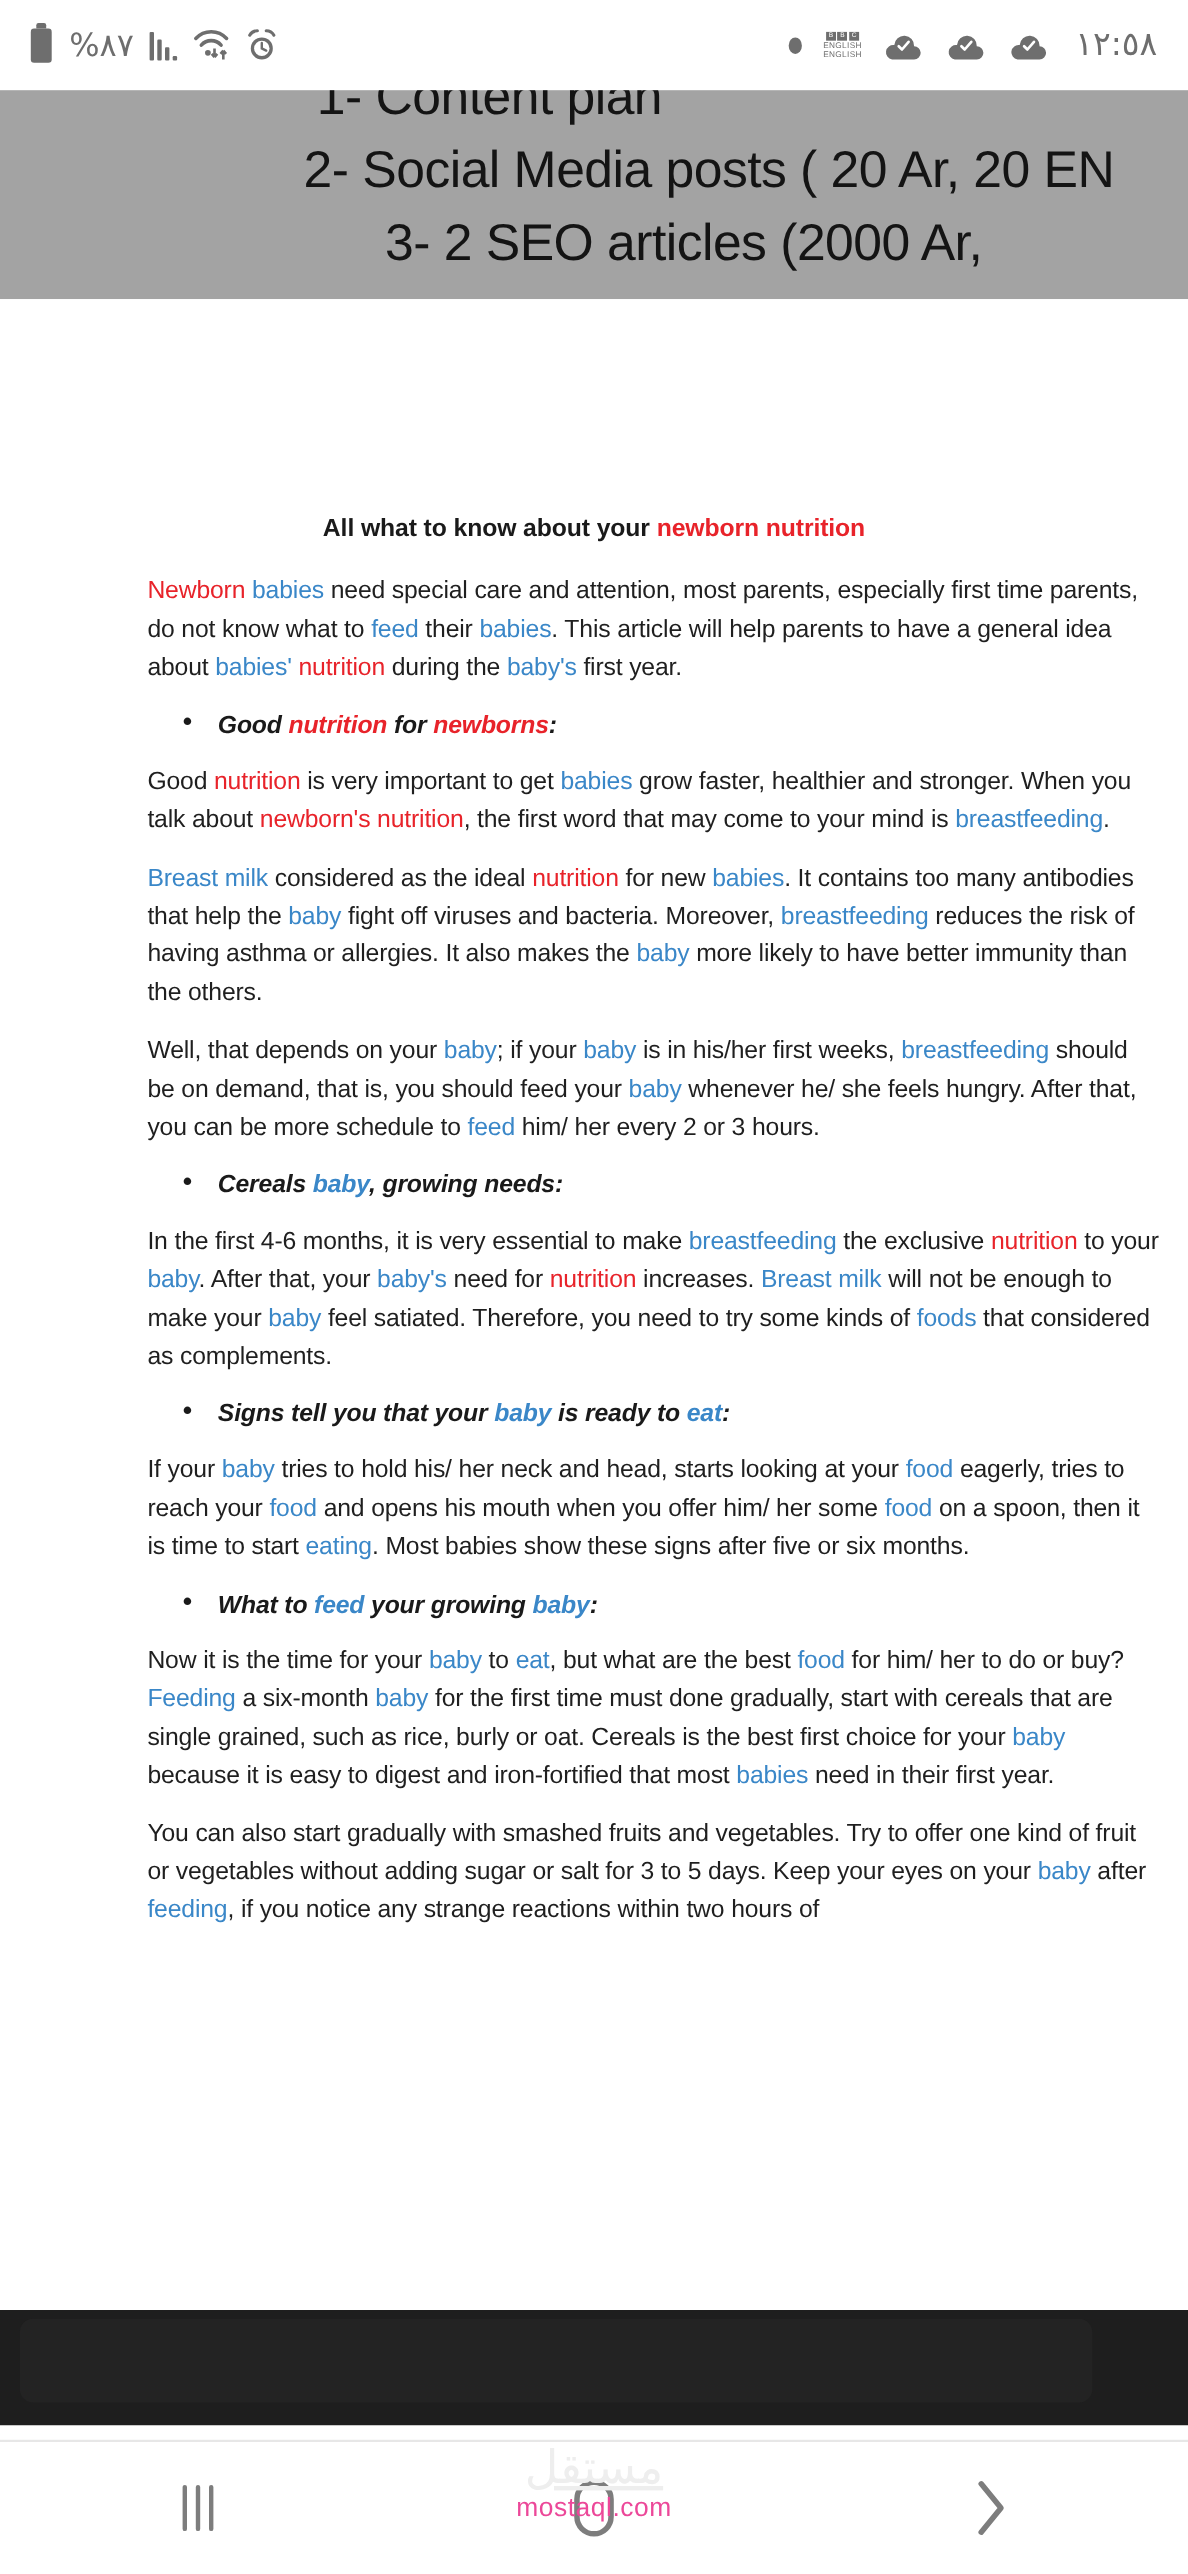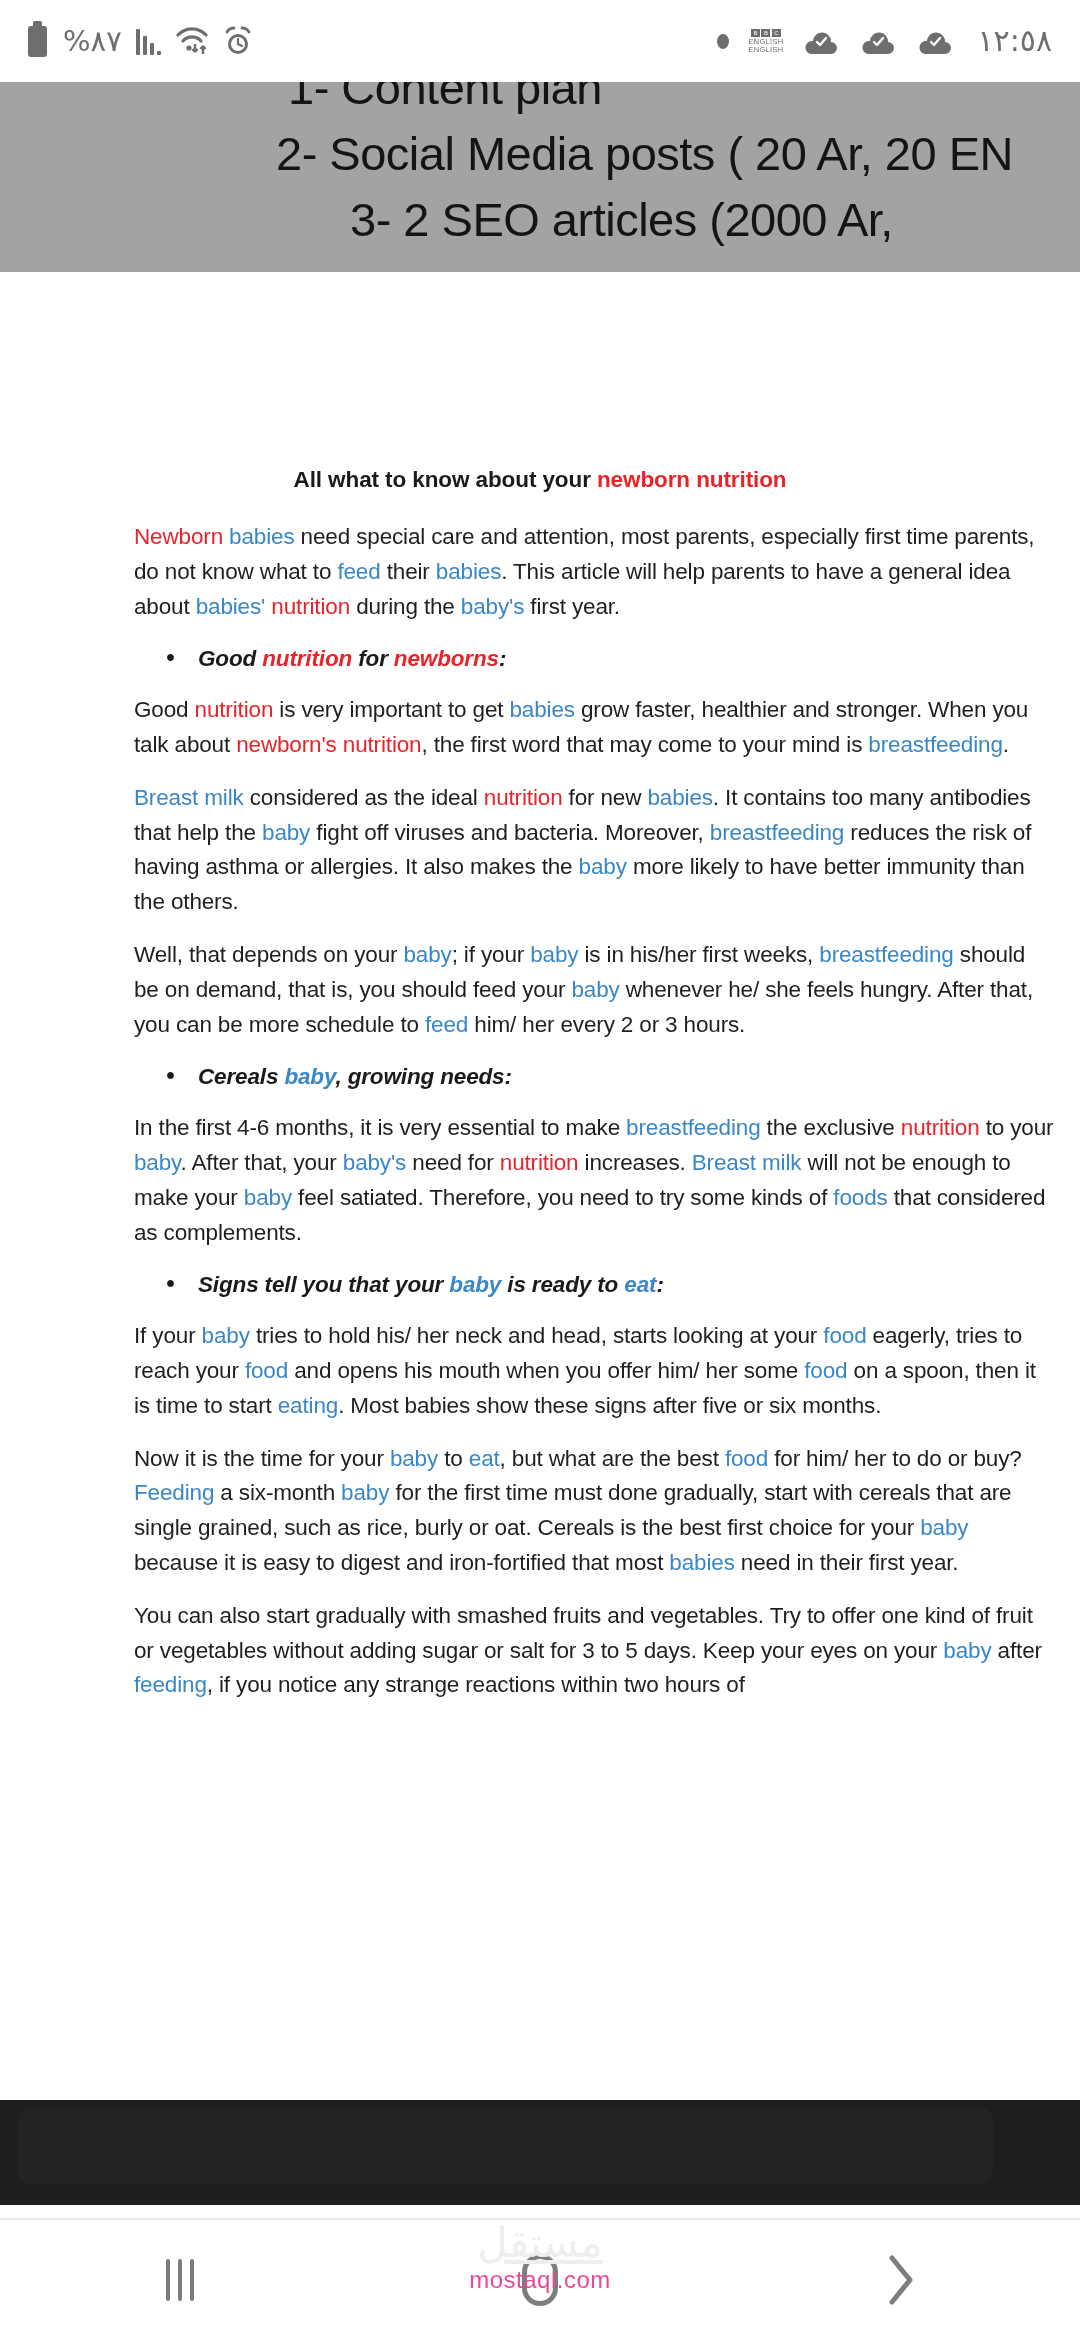--- a/index.html
+++ b/index.html
@@ -357,20 +357,23 @@
         <p><span class="b">Breast milk</span><span> considered as the ideal </span><span class="r">nutrition</span><span> for new </span><span class="b">babies</span><span>. It contains too many antibodies that help the </span><span class="b">baby</span><span> fight off viruses and bacteria. Moreover, </span><span class="b">breastfeeding</span><span> reduces the risk of having asthma or allergies. It also makes the </span><span class="b">baby</span><span> more likely to have better immunity than the others.</span></p>
         <p><span>Well, that depends on your </span><span class="b">baby</span><span>; if your </span><span class="b">baby</span><span> is in his/her first weeks, </span><span class="b">breastfeeding</span><span> should be on demand, that is, you should feed your </span><span class="b">baby</span><span> whenever he/ she feels hungry. After that, you can be more schedule to </span><span class="b">feed</span><span> him/ her every 2 or 3 hours.</span></p>
         <ul>
           <li><span>Cereals </span><span class="b">baby</span><span>, growing needs:</span></li>
         </ul>
         <p><span>In the first 4-6 months, it is very essential to make </span><span class="b">breastfeeding</span><span> the exclusive </span><span class="r">nutrition</span><span> to your </span><span class="b">baby</span><span>. After that, your </span><span class="b">baby's</span><span> need for </span><span class="r">nutrition</span><span> increases. </span><span class="b">Breast milk</span><span> will not be enough to make your </span><span class="b">baby</span><span> feel satiated. Therefore, you need to try some kinds of </span><span class="b">foods</span><span> that considered as complements.</span></p>
         <ul>
           <li><span>Signs tell you that your </span><span class="b">baby</span><span> is ready to </span><span class="b">eat</span><span>:</span></li>
         </ul>
         <p><span>If your </span><span class="b">baby</span><span> tries to hold his/ her neck and head, starts looking at your </span><span class="b">food</span><span> eagerly, tries to reach your </span><span class="b">food</span><span> and opens his mouth when you offer him/ her some </span><span class="b">food</span><span> on a spoon, then it is time to start </span><span class="b">eating</span><span>. Most babies show these signs after five or six months.</span></p>
+        <ul>
+          <li><span>What to </span><span class="b">feed</span><span> your growing </span><span class="b">baby</span><span>:</span></li>
+        </ul>
         <p><span>Now it is the time for your </span><span class="b">baby</span><span> to </span><span class="b">eat</span><span>, but what are the best </span><span class="b">food</span><span> for him/ her to do or buy? </span><span class="b">Feeding</span><span> a six-month </span><span class="b">baby</span><span> for the first time must done gradually, start with cereals that are single grained, such as rice, burly or oat. Cereals is the best first choice for your </span><span class="b">baby</span><span> because it is easy to digest and iron-fortified that most </span><span class="b">babies</span><span> need in their first year.</span></p>
         <p><span>You can also start gradually with smashed fruits and vegetables. Try to offer one kind of fruit or vegetables without adding sugar or salt for 3 to 5 days. Keep your eyes on your </span><span class="b">baby</span><span> after </span><span class="b">feeding</span><span>, if you notice any strange reactions within two hours of</span></p>
       </div>
   </div>
 
   <div class="bottom-dark"></div>
   <div class="post-dark-white"></div>
 
   <div class="watermark">
     <div class="wm-ar">مستقل</div>

